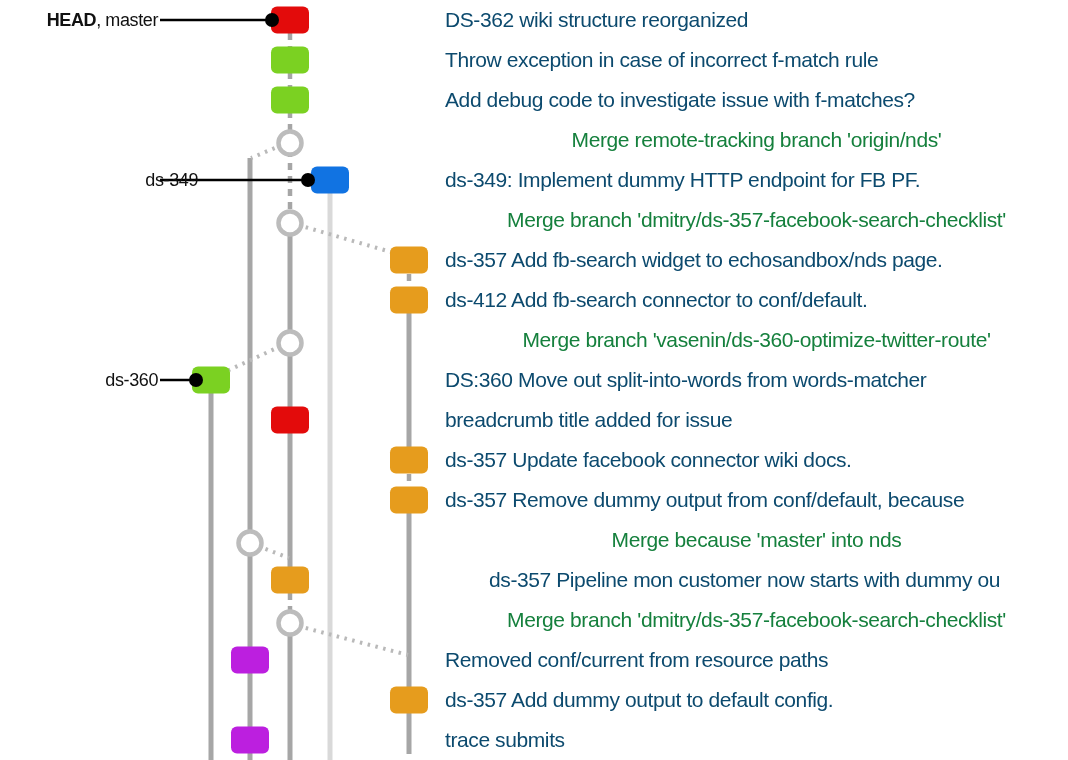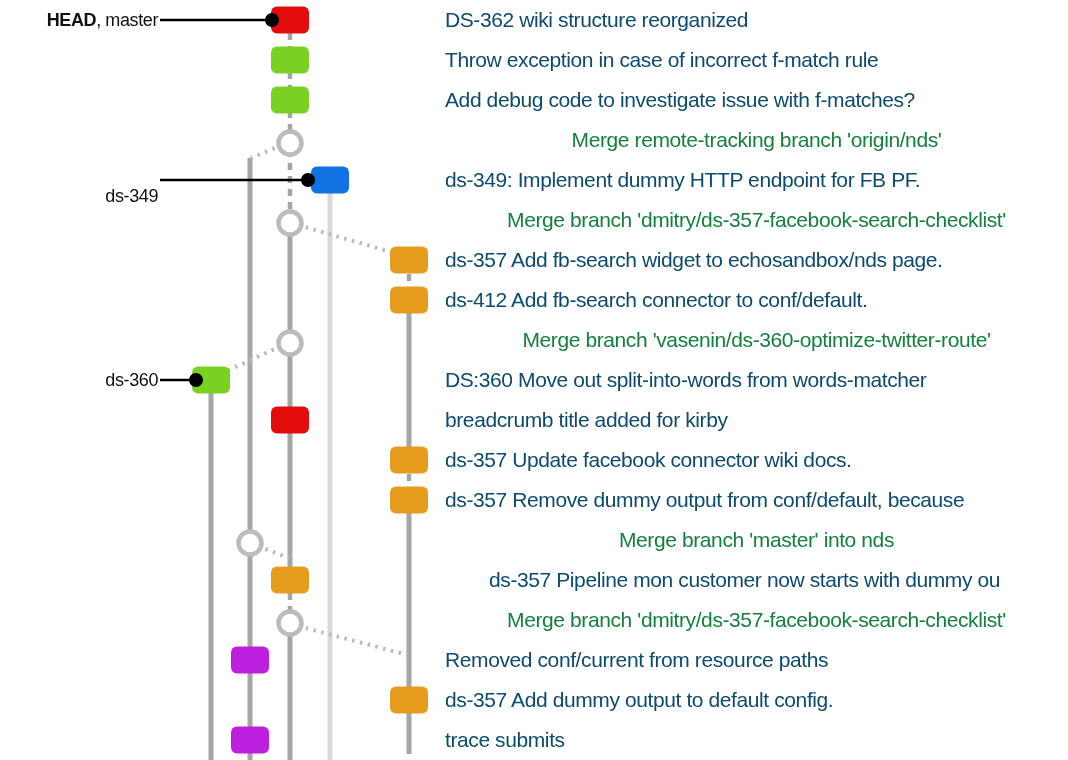--- a/index.html
+++ b/index.html
@@ -85,28 +85,28 @@
       <div class="commit-row" style="top: 0px;">DS-362 wiki structure reorganized</div>
       <div class="commit-row" style="top: 40px;">Throw exception in case of incorrect f-match rule</div>
       <div class="commit-row" style="top: 80px;">Add debug code to investigate issue with f-matches?</div>
       <div class="commit-row merge" style="top: 120px;">Merge remote-tracking branch 'origin/nds'</div>
       <div class="commit-row" style="top: 160px;">ds-349: Implement dummy HTTP endpoint for FB PF.</div>
       <div class="commit-row merge" style="top: 200px;">Merge branch 'dmitry/ds-357-facebook-search-checklist'</div>
       <div class="commit-row" style="top: 240px;">ds-357 Add fb-search widget to echosandbox/nds page.</div>
       <div class="commit-row" style="top: 280px;">ds-412 Add fb-search connector to conf/default.</div>
       <div class="commit-row merge" style="top: 320px;">Merge branch 'vasenin/ds-360-optimize-twitter-route'</div>
       <div class="commit-row" style="top: 360px;">DS:360 Move out split-into-words from words-matcher</div>
-      <div class="commit-row" style="top: 400px;">breadcrumb title added for kirby</div>
+      <div class="commit-row" style="top: 400px;">breadcrumb title added for issue</div>
       <div class="commit-row" style="top: 440px;">ds-357 Update facebook connector wiki docs.</div>
       <div class="commit-row" style="top: 480px;">ds-357 Remove dummy output from conf/default, because</div>
-      <div class="commit-row merge" style="top: 520px;">Merge branch 'master' into nds</div>
+      <div class="commit-row merge" style="top: 520px;">Merge because 'master' into nds</div>
       <div class="commit-row" style="top: 560px; margin-left: 44px;">ds-357 Pipeline mon customer now starts with dummy ou</div>
       <div class="commit-row merge" style="top: 600px;">Merge branch 'dmitry/ds-357-facebook-search-checklist'</div>
       <div class="commit-row" style="top: 640px;">Removed conf/current from resource paths</div>
       <div class="commit-row" style="top: 680px;">ds-357 Add dummy output to default config.</div>
       <div class="commit-row" style="top: 720px;">trace submits</div>
     </div>
   <div id="labels">
       <div class="branch-label" style="top: 0px;"><span class="bold">HEAD</span><span>, master</span></div>
-      <div class="branch-label" style="top: 176px;"><span>ds-349</span></div>
+      <div class="branch-label" style="top: 160px; margin-left: 40px;"><span>ds-349</span></div>
       <div class="branch-label" style="top: 360px;"><span>ds-360</span></div>
     </div>
 </div>
 
 </body></html>

